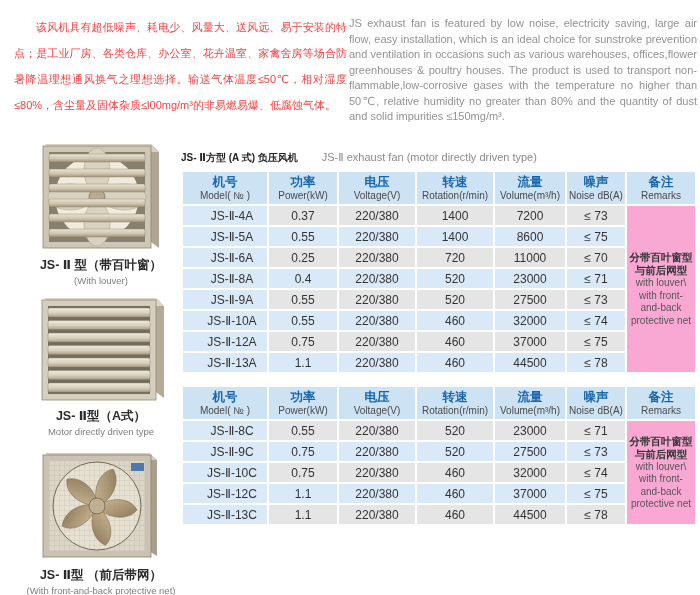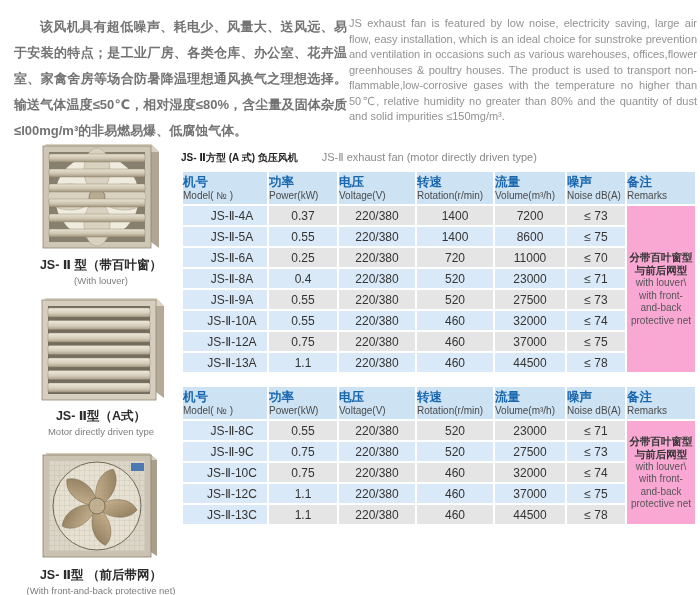--- a/index.html
+++ b/index.html
@@ -3,21 +3,21 @@
 <meta charset="utf-8">
 <style>
   * { margin:0; padding:0; box-sizing:border-box; }
   html,body { background:#fff; }
   body { font-family:"Liberation Sans","DejaVu Sans",sans-serif; }
   .page { position:relative; width:700px; height:595px; background:#ffffff; overflow:hidden; }
 
   
   .intro-cn {
     position:absolute; left:14px; top:14px; width:333px;
-    font-size:13px; font-weight:bold; color:#737373;
+    font-size:11px; font-weight:normal; color:#ef4444;
     line-height:26px; text-indent:2em; text-align:justify;
   }
   .intro-en {
     position:absolute; left:349px; top:16px; width:348px;
     font-size:11px; color:#929292; line-height:15.5px; text-align:justify;
   }
 
   
   .products { position:absolute; left:20px; top:140px; width:162px; }
   .product { text-align:center; }
@@ -26,21 +26,21 @@
   .cap-en { font-size:9.5px; color:#7d7d7d; margin-top:1px; white-space:nowrap; }
   .p1 { margin-bottom:13px; }
   .p2 { margin-bottom:9px; }
 
   
   .tables-col { position:absolute; left:181px; top:147px; width:517px; }
   .tbl-title { white-space:nowrap; margin-bottom:5px; }
   .tbl-title .t-cn { font-size:10px; font-weight:bold; color:#1f1f1f; }
   .tbl-title .t-en { font-size:11px; color:#8a8a8a; margin-left:24px; }
   .spec-table { border-collapse:separate; border-spacing:2px; width:516px; table-layout:fixed; margin-bottom:11px; }
-  .spec-table th { background:#cde2f3; text-align:left; vertical-align:middle; padding:3px 0 2px 0; }
+  .spec-table th { background:#cde2f3; text-align:center; vertical-align:middle; padding:3px 0 2px 0; }
   .spec-table th .hcn { font-size:12.5px; font-weight:bold; color:#1766ae; line-height:15px; }
   .spec-table th .hen { font-size:10px; font-weight:normal; color:#4a4a4a; line-height:12px; }
   .spec-table td { text-align:center; vertical-align:middle; height:19px; font-size:12px; color:#333; }
   .spec-table td.model-cell { background:#d9e9f7;padding-left:14px; }
   .spec-table td.plain { background:#e5e5e5; }
   .spec-table td.alt { background:#d9e9f7; }
   .spec-table td.remarks-cell { background:#f9a8d4; vertical-align:middle; padding:4px 1px; }
   .remarks-cell .rcn { font-size:10.5px; font-weight:bold; color:#333; line-height:13px; white-space:nowrap; }
   .remarks-cell .ren { font-size:10px; color:#555; line-height:12.5px; white-space:nowrap; }
 </style>

